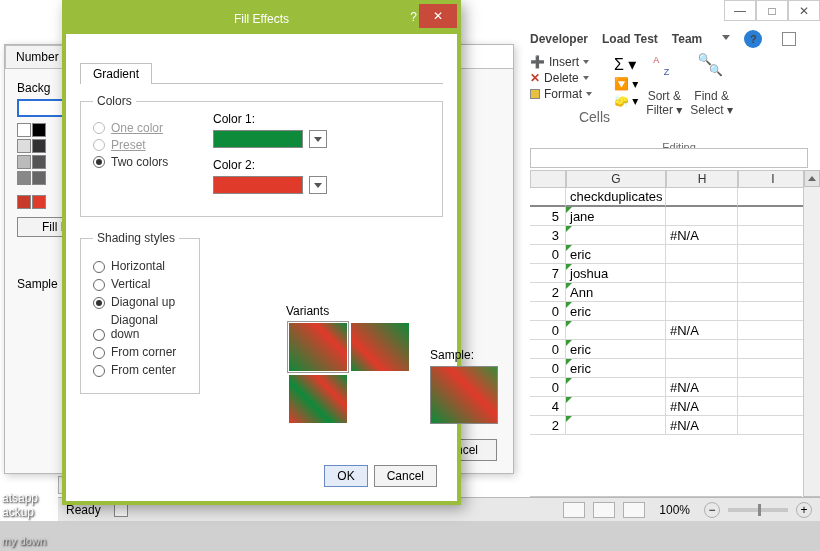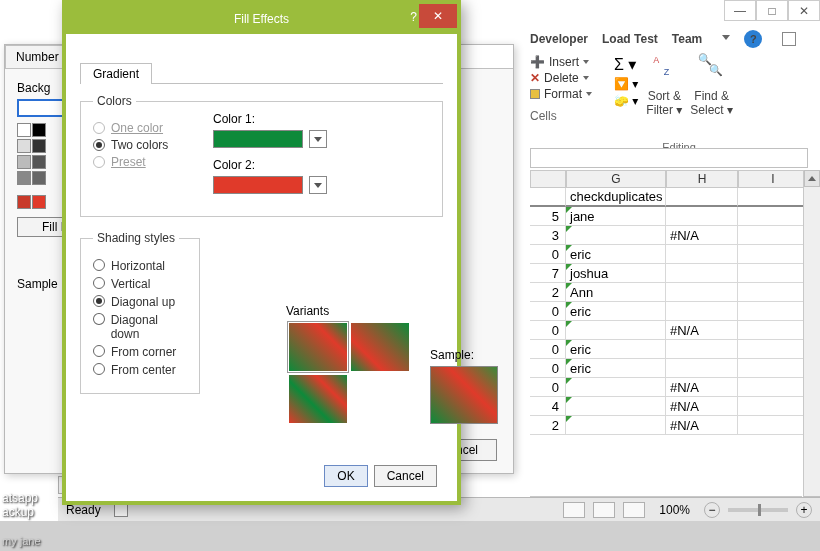--- a/index.html
+++ b/index.html
@@ -12,21 +12,21 @@
   .titlebar-top > div.close { background: #fff; }
 
   .ribbon-tabs { position: absolute; top: 30px; left: 530px; display: flex; gap: 14px; align-items: center; }
   .ribbon-tabs span { color: #444; font-weight: bold; }
   .help-icon { width: 18px; height: 18px; border-radius: 50%; background: #2a7fd4; color: #fff; display: inline-flex; align-items: center; justify-content: center; font-size: 11px; }
   .square-icon { width: 14px; height: 14px; border: 1px solid #888; display: inline-block; margin-left: 6px; }
   .chevron-icon { display:inline-block; width:0;height:0;border-left:4px solid transparent;border-right:4px solid transparent;border-top:5px solid #666;margin-left:6px;position:relative;top:-2px;}
 
   .ribbon-cells { position: absolute; top: 55px; left: 530px; width: 80px; display:flex;flex-direction:column;gap:2px;}
   .ribbon-cells .row { font-size:11px;color:#333;display:flex;align-items:center;gap:4px;}
-  .ribbon-cells .lbl { color:#666;text-align:left;font-size:12px;margin-top:6px;}
+  .ribbon-cells .lbl { color:#666;text-align:right;font-size:14px;margin-top:6px;}
   .green-plus { color:#5a8a3a;font-weight:bold;}
   .red-x { color:#c04030;font-weight:bold;}
   .yellow-sq { width:10px;height:10px;background:#e8c040;border:1px solid #888;}
   .tiny-drop { width:0;height:0;border-left:3px solid transparent;border-right:3px solid transparent;border-top:4px solid #666;}
 
   .ribbon-editing { position: absolute; top: 55px; left: 614px; width: 130px;}
   .ribbon-editing .icons-row{display:flex;gap:8px;}
   .sigma { font-size:16px;}
   .big-icon { display:flex;flex-direction:column;align-items:center;font-size:11px;color:#444;gap:12px;}
   .sort-glyph { width:22px;height:22px;position:relative;}
@@ -115,21 +115,21 @@
   .color-opt.disabled{color:#9c9c9c;}
   .radio{width:12px;height:12px;border:1px solid #666;border-radius:50%;position:relative;}
   .color-opt.disabled .radio{border-color:#bbb;}
   .radio.on::before{content:"";position:absolute;left:2px;top:2px;width:6px;height:6px;background:#333;border-radius:50%;}
   .color-label{margin-left:120px;margin-top:-60px;}
   .color-row{display:flex;align-items:center;gap:6px;margin:4px 0 10px 120px;}
   .color-box{width:90px;height:18px;border:1px solid #888;}
   .color-drop{width:18px;height:18px;border:1px solid #888;display:flex;align-items:center;justify-content:center;}
   .color-drop::before{content:"";width:0;height:0;border-left:4px solid transparent;border-right:4px solid transparent;border-top:5px solid #555;}
 
-  .style-opt{display:flex;align-items:flex-start;gap:6px;margin:4px 0;color:#333;}
+  .style-opt{display:flex;align-items:flex-end;gap:6px;margin:4px 0;color:#333;}
   .variants-label{position:absolute;left:220px;top:300px;}
   .variants{position:absolute;left:222px;top:318px;display:flex;flex-wrap:wrap;width:128px;gap:2px;}
   .variant{width:60px;height:50px;border:1px solid #fff;}
   .variant.sel{outline:1px solid #999;}
   .v1{background:linear-gradient(45deg,#0d8a3a 0%,#e03a2a 70%,#0d8a3a 100%);}
   .v2{background:linear-gradient(225deg,#0d8a3a 0%,#e03a2a 70%,#0d8a3a 100%);}
   .v3{background:linear-gradient(45deg,#e03a2a 0%,#0d8a3a 40%,#e03a2a 70%,#0d8a3a 100%);}
   .sample-label2{position:absolute;left:364px;top:344px;}
   .sample{position:absolute;left:364px;top:362px;width:68px;height:58px;background:linear-gradient(45deg,#0d8a3a 0%,#e03a2a 60%,#3a8a3a 100%);border:1px solid #888;}
 
@@ -368,27 +368,27 @@
     <div class="subtabs">
       <div>Gradient</div>
     </div>
 
     <fieldset>
       <legend>Colors</legend>
       <div class="color-opt disabled">
         <span class="radio"></span>
         <span class="under-line">One color</span>
       </div>
+      <div class="color-opt disabled">
+        <span class="radio"></span>
+        <span class="under-line">Preset</span>
+      </div>
       <div class="color-opt">
         <span class="radio on"></span>
         <span>Two colors</span>
-      </div>
-      <div class="color-opt disabled">
-        <span class="radio"></span>
-        <span class="under-line">Preset</span>
       </div>
 
       <div class="color-label">Color 1:</div>
       <div class="color-row">
         <div class="color-box" style="background:#0d8a3a"></div>
         <div class="color-drop"></div>
       </div>
       <div style="margin-left:120px;">Color 2:</div>
       <div class="color-row">
         <div class="color-box" style="background:#e03a2a"></div>
@@ -438,15 +438,15 @@
 
   <div class="dlg-btns">
     <div class="ok">OK</div>
     <div>Cancel</div>
   </div>
 </div>
 
 <div class="desk-label">
   <span>atsapp</span><br><span>ackup</span>
 </div>
-<div class="desk-label2">my jane</div>
+<div class="desk-label2">my down</div>
 
 <div class="taskbar"></div>
 
 </body></html>

